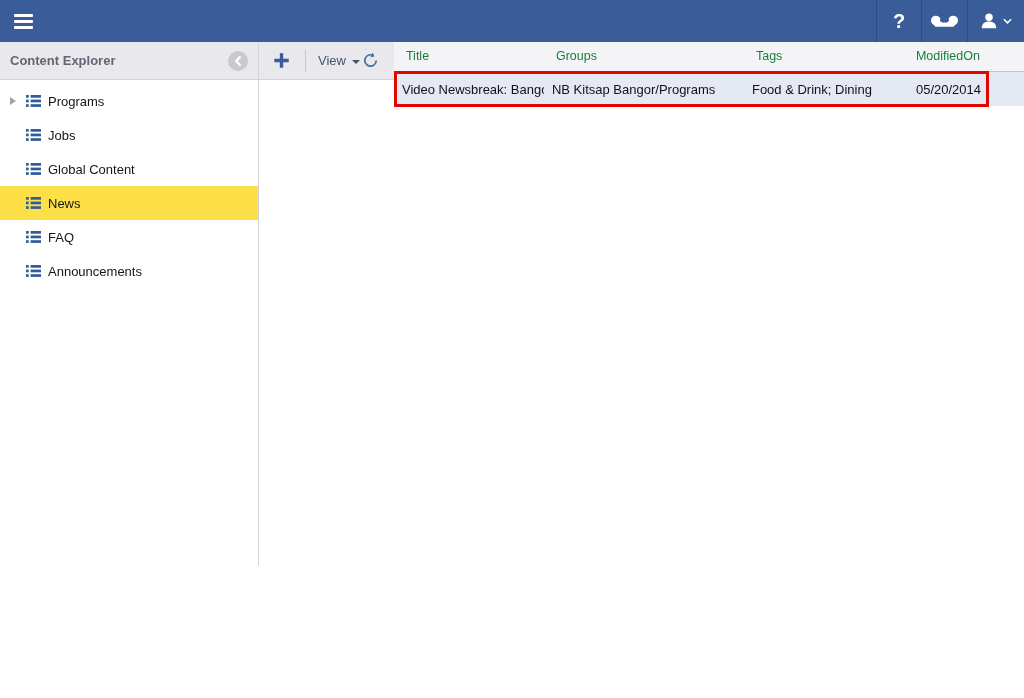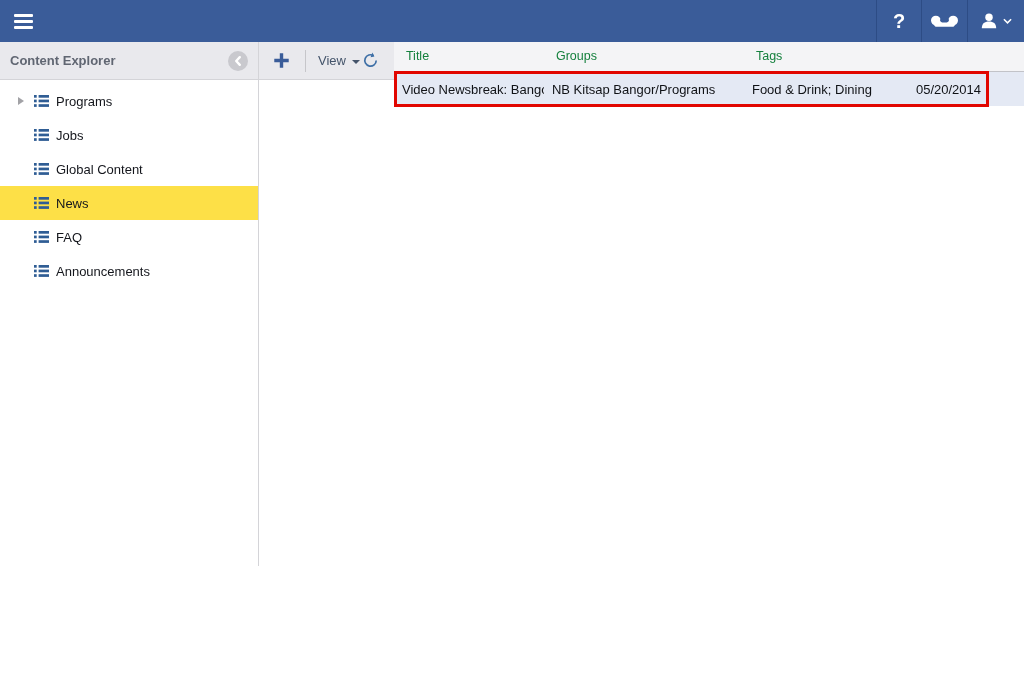--- a/index.html
+++ b/index.html
@@ -21,21 +21,21 @@
   
   .shell { display:flex; height:524px; }
 
   
   .sidebar { width:259px; background:#fff; border-right:1px solid #d4d4d8; display:flex; flex-direction:column; }
   .sidebar-header { height:38px; background:#e9e9ed; border-bottom:1px solid #d4d4d8;
                     display:flex; align-items:center; padding:0 10px; }
   .sidebar-title { flex:1; font-size:13px; font-weight:bold; color:#606672; }
   .collapse-btn { width:20px; height:20px; cursor:pointer; }
   .side-list { padding-top:4px; }
-  .side-item { height:34px; display:flex; align-items:center; padding-left:16px;
+  .side-item { height:34px; display:flex; align-items:center; padding-left:8px;
                font-size:13px; color:#14161c; cursor:pointer; }
   .side-item.selected { background:#fde047; }
   .expander { width:18px; display:flex; align-items:center; justify-content:flex-start; }
   .tri-right { width:0; height:0; border-left:6px solid #a2a2a6;
                border-top:4.5px solid transparent; border-bottom:4.5px solid transparent; margin-left:2px; }
   .list-icon { width:15px; height:12px; margin-right:7px; color:#2f5d94; display:inline-flex; }
 
   
   .main { flex:1; display:flex; flex-direction:row; background:#fff; }
   .toolbar { height:38px; background:#e9e9ed; border-bottom:1px solid #d4d4d8;
@@ -233,20 +233,21 @@
           <path d="M10.4 0.6 L12.4 4.6 L8.6 5.2 Z" fill="#3e6fa6"></path>
         </svg>
       </span>
     </div>
 
     <div class="grid-wrap">
       <div class="grid-header">
         <div class="gh-cell c-title">Title</div>
         <div class="gh-cell c-groups">Groups</div>
         <div class="gh-cell c-tags">Tags</div>
+        <div class="gh-cell c-mod">ModifiedOn</div>
       </div>
 
       <div class="grid-row">
         <div class="gr-cell c-title">Video Newsbreak: Bango...</div>
         <div class="gr-cell c-groups">NB Kitsap Bangor/Programs</div>
         <div class="gr-cell c-tags">Food &amp; Drink; Dining</div>
         <div class="gr-cell c-mod">05/20/2014</div>
       </div>
 
       <div class="annotation"></div>

